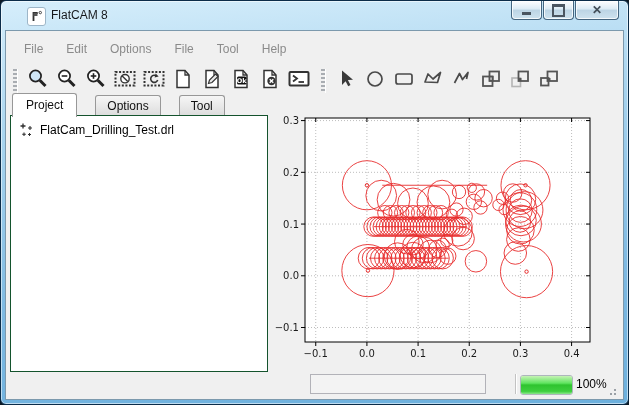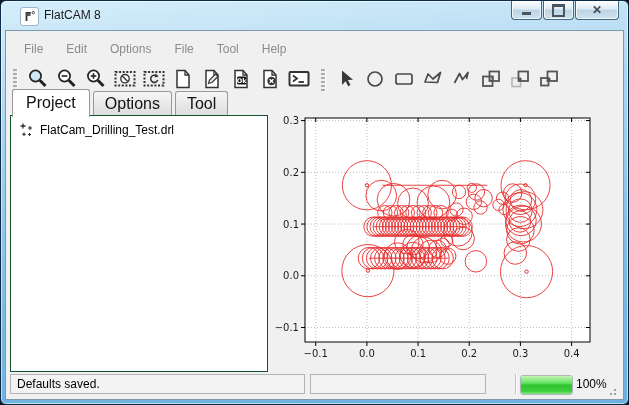--- a/index.html
+++ b/index.html
@@ -2,21 +2,21 @@
 <html><head>
 <meta charset="utf-8">
 <style>
   html,body{margin:0;padding:0}
   .screen{width:629px;height:405px;background:#0d1a26;position:relative;overflow:hidden;
           font-family:"Liberation Sans",sans-serif;-webkit-font-smoothing:antialiased}
   .window{position:absolute;inset:0;border-radius:6px;border:1px solid #0b2c49;
           background:linear-gradient(175deg,#d6eefb 0%,#a8d4ef 30%,#7db9e2 70%,#6cb0dd 100%);
           box-shadow:inset 0 0 0 1px rgba(255,255,255,.55)}
   
-  .titlebar{position:absolute;top:0;left:9px;right:0;height:29px}
+  .titlebar{position:absolute;top:0;left:16px;right:0;height:29px}
   .app-icon{position:absolute;left:10px;top:6px;width:17px;height:17px;background:#fff;
             border:1px solid #9db6c8;border-radius:3px;display:flex;align-items:center;justify-content:center}
   .title-text{position:absolute;left:34px;top:7px;font-size:12px;color:#15191d;text-shadow:0 0 4px #eaf6ff}
   .winbtns{position:absolute;top:0;right:9px;display:flex}
   .winbtn{width:29px;height:18px;margin-left:1px;border:1px solid #44657f;border-top:none;
           border-radius:0 0 4px 4px;background:linear-gradient(#fefeff 0%,#dcebf5 45%,#bcd4e4 50%,#cfe3ef 100%);
           display:flex;align-items:center;justify-content:center;box-shadow:inset 0 0 0 1px rgba(255,255,255,.8)}
   .winbtn.close{width:42px}
   .glyph-min{width:9px;height:3px;background:#4a5560;margin-top:6px}
   .glyph-max{width:9px;height:8px;border:2px solid #4a5560;border-top-width:3px}
@@ -25,23 +25,23 @@
   .client{position:absolute;left:4px;right:4px;top:29px;bottom:4px;background:#f0f0f0;
           border:1px solid #7c99ad;overflow:hidden}
   .menubar{display:flex;padding:9px 8px 2px;align-items:center}
   .menu-item{padding:2px 10px;margin-right:3px;color:#8b8b8b;font-size:12px}
   .toolbar{display:flex;align-items:flex-end;height:33px;padding-left:5px}
   .grip{width:4px;height:24px;margin:0 5px 0 2px;
         background:repeating-linear-gradient(to bottom,#a9adb2 0 2px,transparent 2px 4px);
         border-right:1px solid #fff}
   .tbtn{width:29px;height:28px;display:flex;align-items:center;justify-content:center}
   .tabbar{display:flex;align-items:flex-end;height:22px;padding-left:6px;position:relative;margin-top:1px}
-  .tab{font-size:16px;color:#111;background:linear-gradient(#f6f6f6,#dcdcdc);
+  .tab{font-size:12px;color:#111;background:linear-gradient(#f6f6f6,#dcdcdc);
        border:1px solid #989898;border-bottom:none;border-radius:3px 3px 0 0;
-       padding:3px 11px 3px;margin-right:3px;position:relative}
+       padding:3px 11px 3px;margin-right:18px;position:relative}
   .tab.active{background:#fff;z-index:3;padding:4px 13px 5px;margin-bottom:-1px}
   .left-panel{position:absolute;left:4px;top:84px;width:256px;height:255px;background:#fff;
               border:1px solid #14532d;z-index:2}
   .tree-item{display:flex;align-items:center;gap:6px;padding:6px 6px 0 8px;font-size:12px;color:#000}
   .plot-panel{position:absolute;left:262px;top:66px;width:357px;height:273px;background:#f0f0f0}
   
   .statusbar{position:absolute;left:4px;right:4px;bottom:2px;height:26px;display:flex;
              align-items:center;font-size:12px;color:#000}
   .sbox{border:1px solid #b2b2b8;background:#f3f3f3;height:20px;display:flex;align-items:center;
         padding:0 6px;box-sizing:border-box}
@@ -401,23 +401,20 @@
             <text x="31" y="130.55080831408776" text-anchor="end" font-size="10" fill="#1a1a1a">0.1</text>
             <line x1="33" y1="75.31870669745958" x2="37" y2="75.31870669745958" stroke="#000" stroke-width="1"></line>
             <line x1="318" y1="75.31870669745958" x2="322" y2="75.31870669745958" stroke="#000" stroke-width="1"></line>
             <text x="31" y="78.81870669745958" text-anchor="end" font-size="10" fill="#1a1a1a">0.2</text>
             <line x1="33" y1="23.58660508083141" x2="37" y2="23.58660508083141" stroke="#000" stroke-width="1"></line>
             <line x1="318" y1="23.58660508083141" x2="322" y2="23.58660508083141" stroke="#000" stroke-width="1"></line>
             <text x="31" y="27.08660508083141" text-anchor="end" font-size="10" fill="#1a1a1a">0.3</text>
           </svg></div>
 
       <div class="statusbar">
-        <div class="sbox main">
-          <span>Defaults saved.</span>
-        </div>
         <div class="sbox aux">
           <span></span>
         </div>
         <span class="units">[in]</span>
         <div class="vsep"></div>
         <div class="progress">
           <div class="progress-fill" id="pfill" style="width: 100%; background: linear-gradient(rgb(198, 243, 181) 0%, rgb(95, 228, 95) 40%, rgb(47, 195, 47) 50%, rgb(62, 207, 62) 85%, rgb(138, 232, 138) 100%);"></div>
         </div>
         <span class="pct">100%</span>
         <div class="resize-grip"></div>

